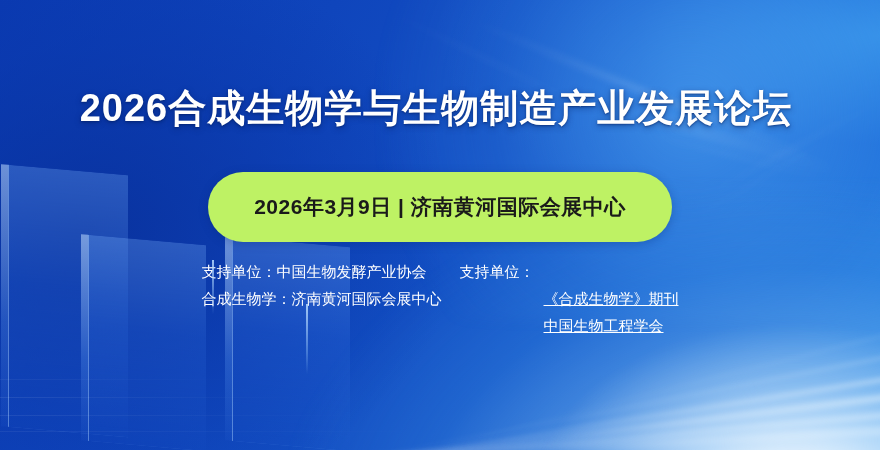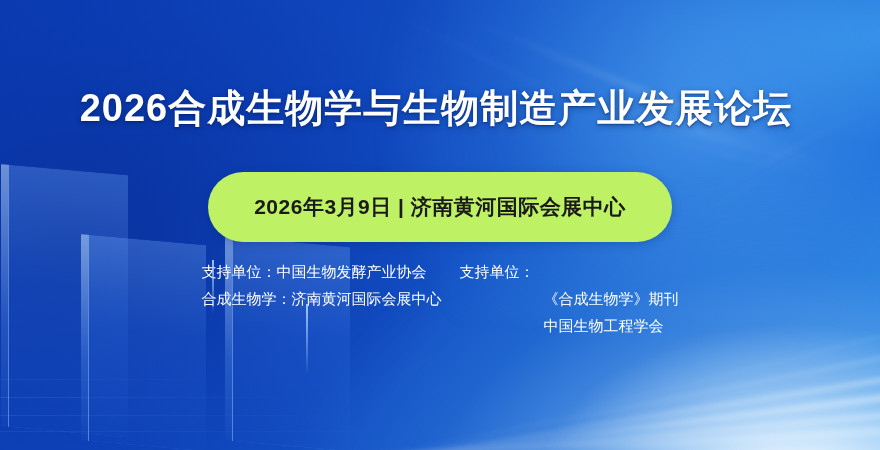--- a/index.html
+++ b/index.html
@@ -155,21 +155,21 @@
     font-size: 15px;
     line-height: 27px;
     white-space: nowrap;
   }
   .info-col { position: relative; }
   .info-line { display: flex; }
   .info-label { text-align: left; }
   .info-value { text-align: right; }
   .col-left .info-line { justify-content: flex-start; }
   .col-left .info-line.indent { padding-left: 84px; }
-  .col-right .info-line.indent { padding-left: 84px; }
+  .col-right .info-line.indent { padding-left: 84px; text-decoration: underline; }
 
   .vline {
     position: absolute;
     width: 2px;
     background: linear-gradient(180deg, rgba(185,220,255,0.85) 0%, rgba(150,200,250,0.35) 70%, rgba(140,195,250,0) 100%);
   }
 </style>
 </head>
 <body>
 

